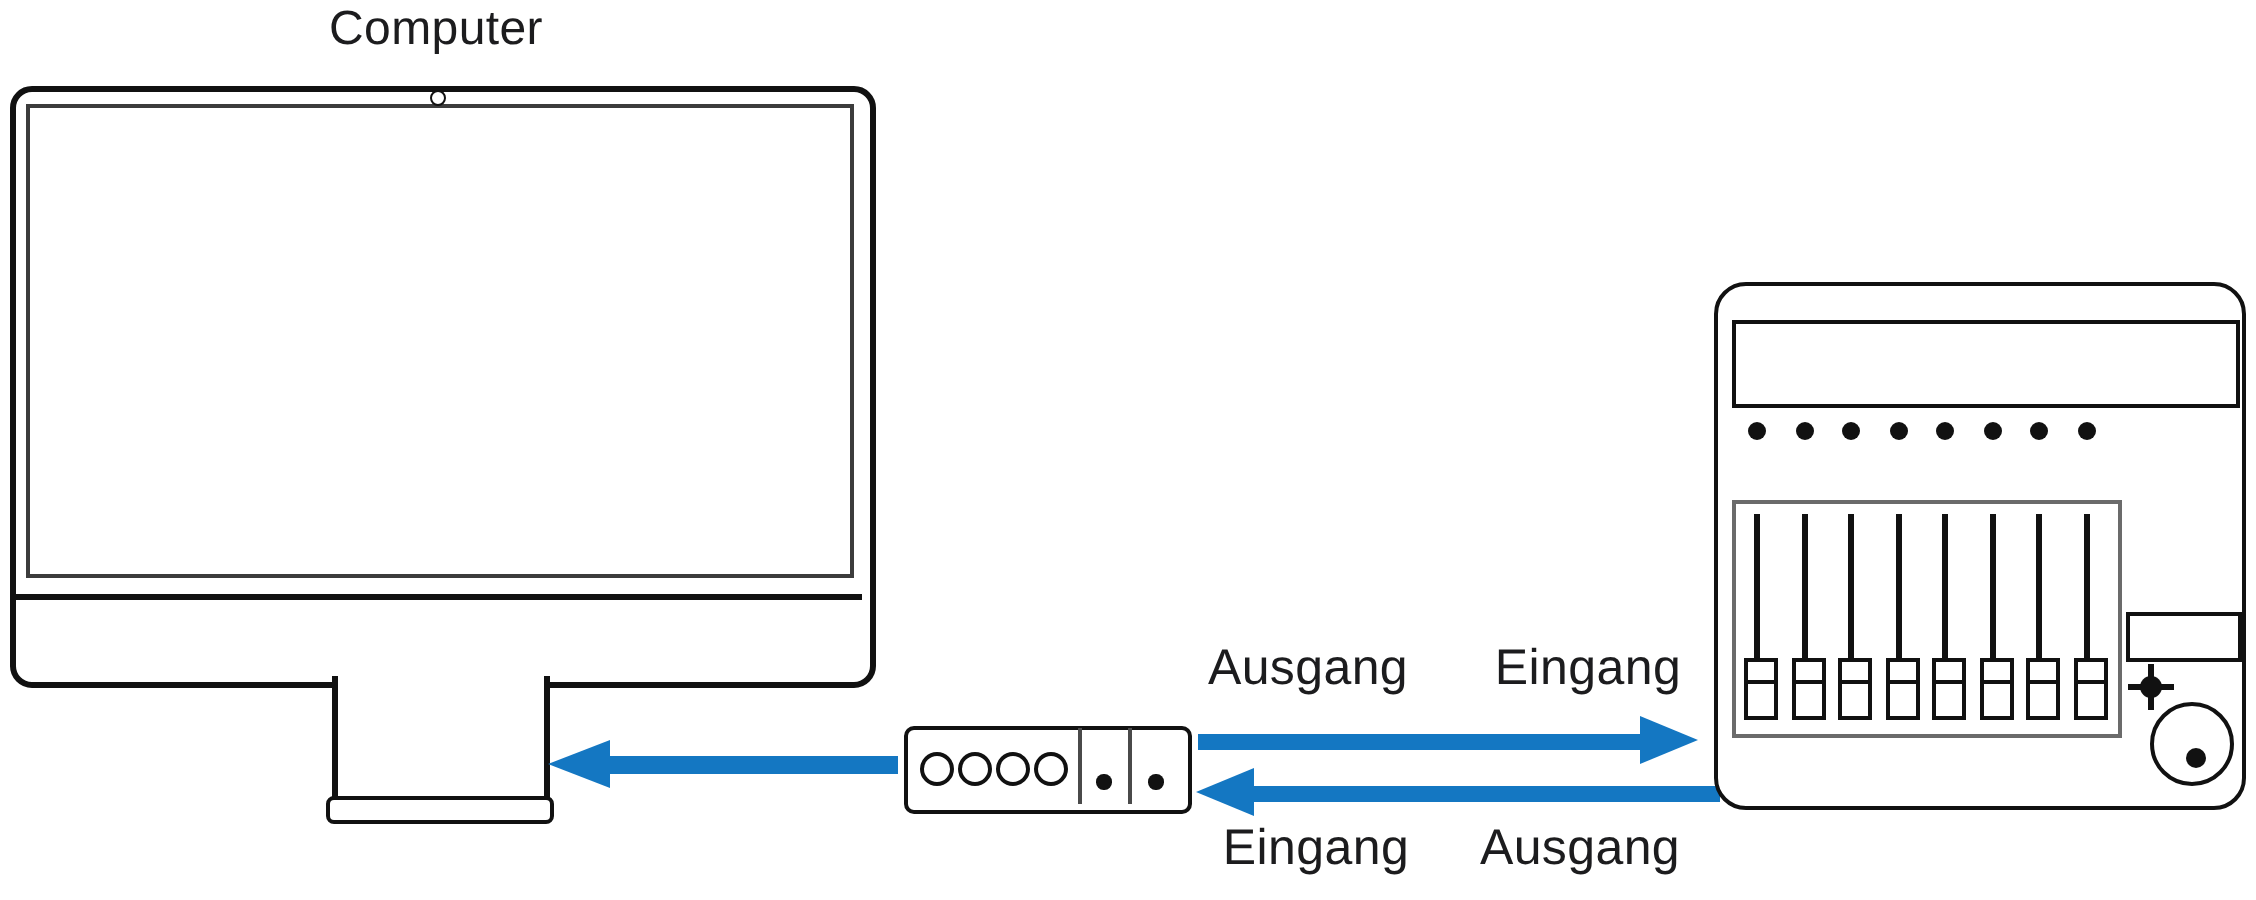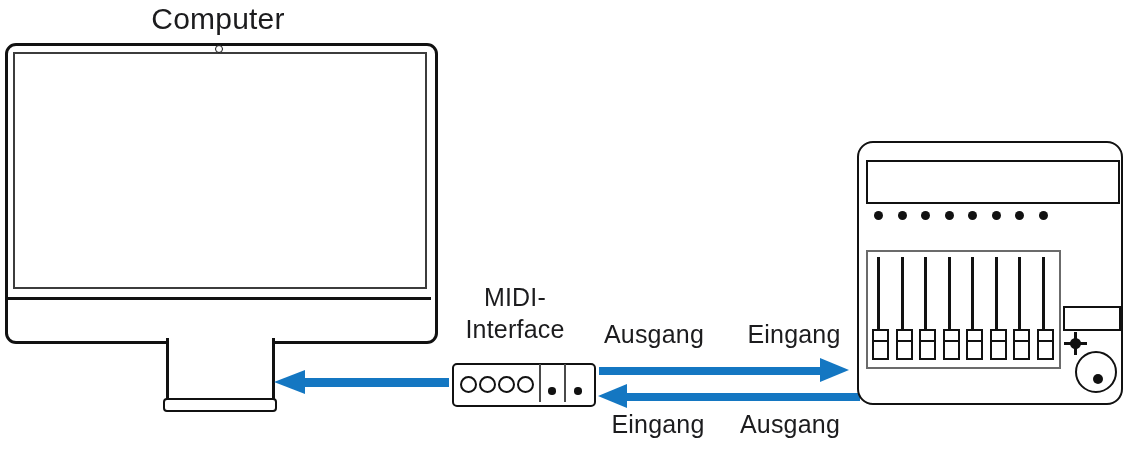--- a/index.html
+++ b/index.html
@@ -4,21 +4,21 @@
 <style>
   html,body{margin:0;padding:0;background:#ffffff;}
   .diagram{position:relative;width:1128px;height:450px;background:#fff;overflow:hidden;
            font-family:"Liberation Sans","DejaVu Sans",sans-serif;color:#1c1c1e;}
   .group{position:absolute;inset:0;}
   .abs{position:absolute;}
   .lbl{position:absolute;font-size:25px;line-height:1.18;white-space:nowrap;
        transform:translateX(-50%);letter-spacing:.2px;color:#1c1c1e;}
 
   
-  #lbl-computer{left:218px;top:1px;font-size:30px;}
+  #lbl-computer{left:218px;top:1px;font-size:24px;}
   #monitor{left:5px;top:43px;width:427px;height:295px;border:3px solid #111;border-radius:11px;background:#fff;}
   #screen{left:13px;top:52px;width:410px;height:233px;border:2px solid #3c3c3c;background:#fff;}
   #camera{left:215px;top:45px;width:6px;height:6px;border:1.5px solid #111;border-radius:50%;background:#fff;}
   #chinline{left:6px;top:297px;width:425px;height:2.5px;background:#111;}
   #stand{left:166px;top:338px;width:103px;height:61px;border-left:3px solid #111;border-right:3px solid #111;background:#fff;}
   #base{left:163px;top:398px;width:110px;height:10px;border:2.5px solid #111;border-radius:4px;background:#fff;}
 
   
   .shaft{position:absolute;background:#1477C2;}
   .head{position:absolute;width:0;height:0;}
@@ -77,24 +77,20 @@
     <div class="abs" id="stand"></div>
     <div class="abs" id="base"></div>
   </div>
 
   <div class="group">
     <div class="head" id="a1head"></div>
     <div class="shaft" id="a1shaft"></div>
   </div>
 
   <div class="group">
-    <div class="lbl" id="lbl-midi">
-      <div>MIDI-</div>
-      <div>Interface</div>
-    </div>
     <div class="abs" id="midibox"></div>
     <div class="port p1"></div>
     <div class="port p2"></div>
     <div class="port p3"></div>
     <div class="port p4"></div>
     <div class="mdivider" id="mdiv1"></div>
     <div class="mdivider" id="mdiv2"></div>
     <div class="mdot" id="mdot1"></div>
     <div class="mdot" id="mdot2"></div>
   </div>

